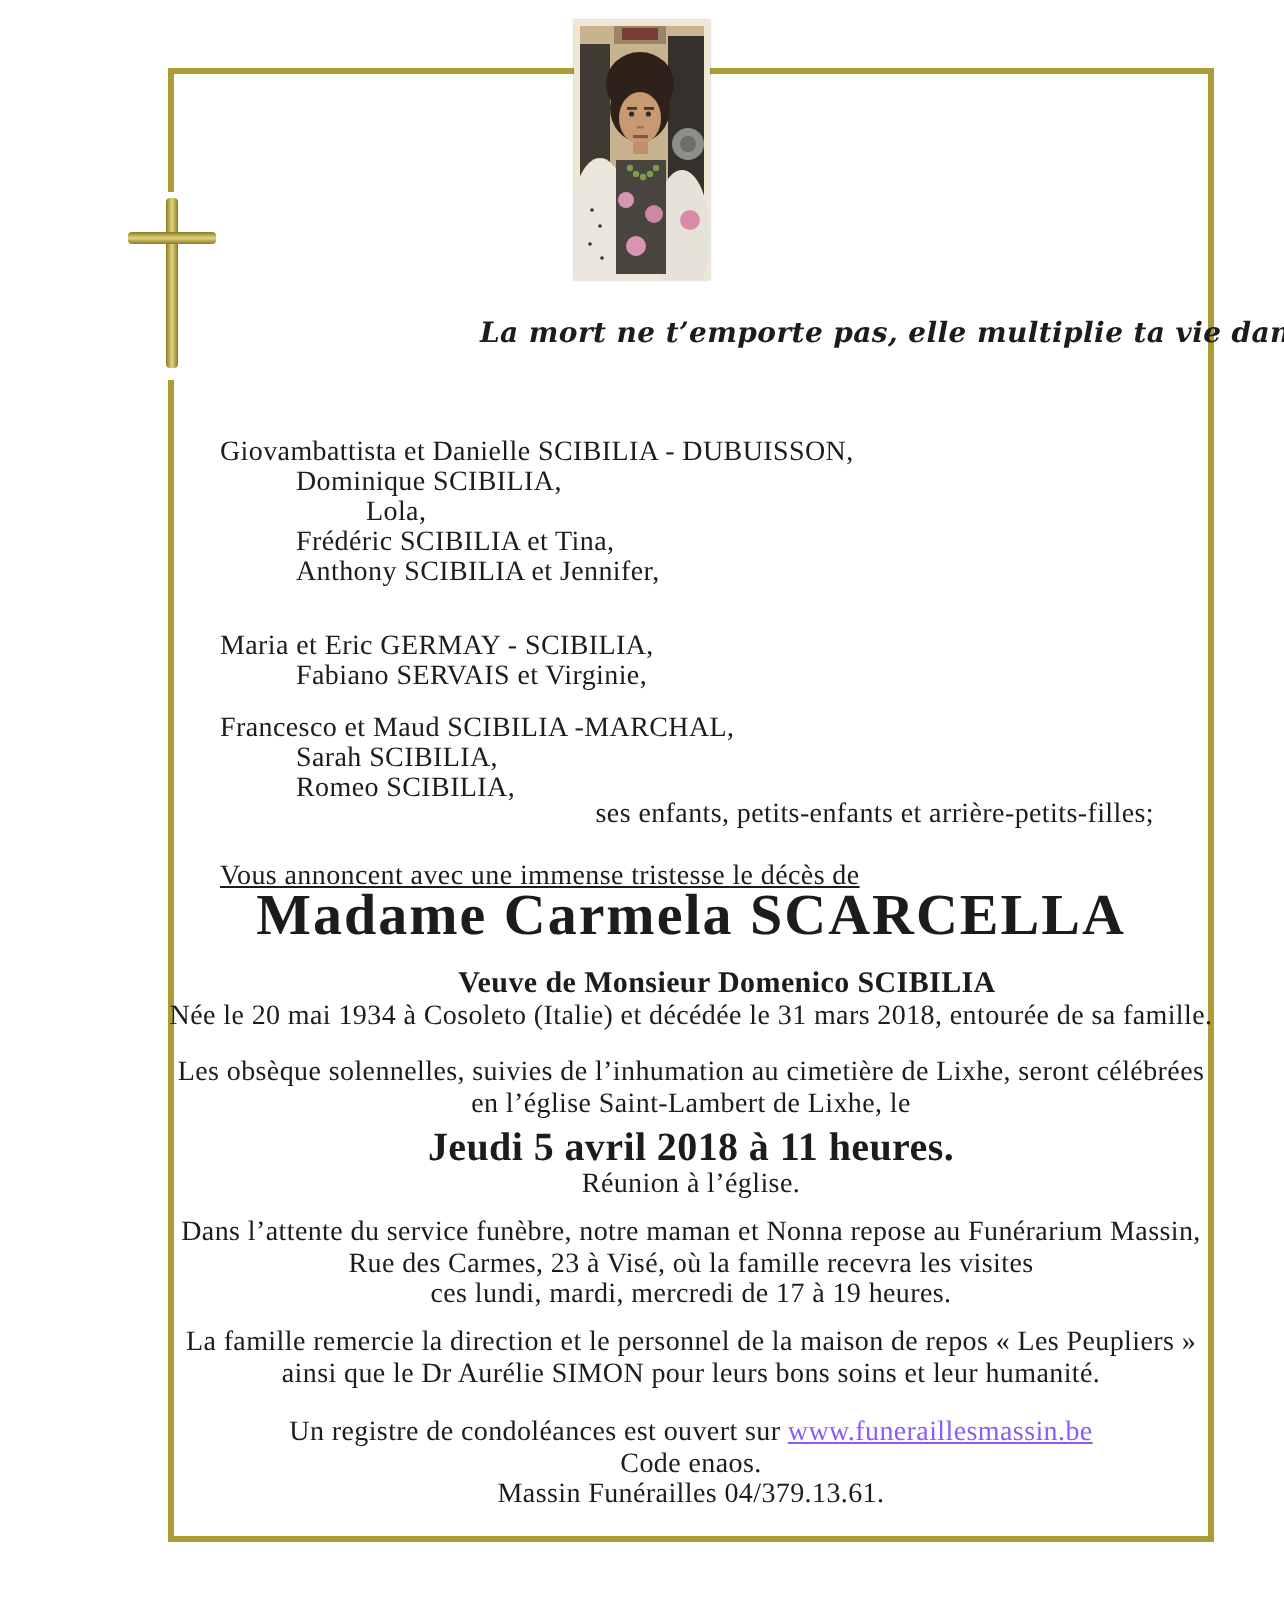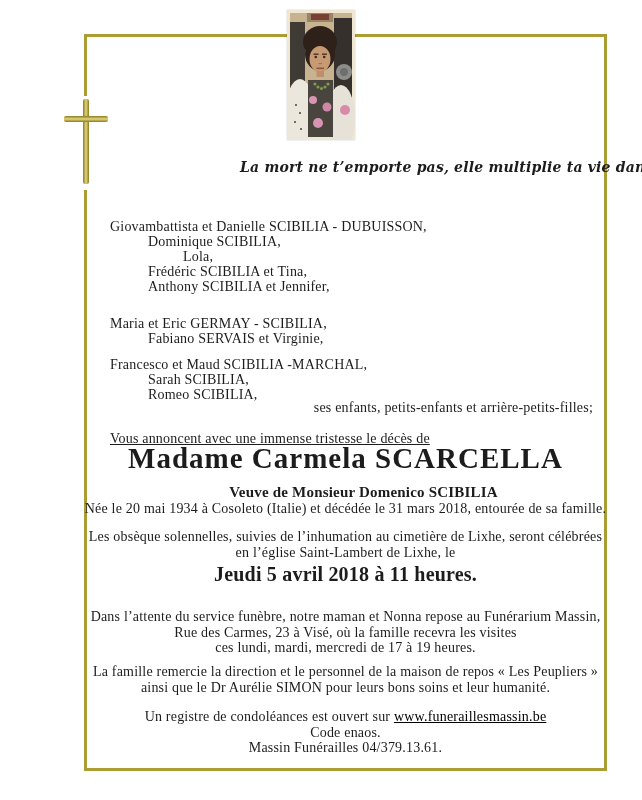--- a/index.html
+++ b/index.html
@@ -37,21 +37,21 @@
     font-style:italic;font-weight:700;font-size:14px;letter-spacing:.2px;
     white-space:nowrap;
   }
   .names{
     position:absolute;left:110px;
     font-size:14px;line-height:15px;letter-spacing:.2px;white-space:nowrap;
   }
   .g1{top:219px;} .g2{top:316px;} .g3{top:357px;}
   .ind1{padding-left:38px;} .ind2{padding-left:73px;} .ind3{padding-left:84px;}
   .relation{
-    position:absolute;left:82px;top:400px;width:511px;
+    position:absolute;left:66px;top:400px;width:511px;
     text-align:right;font-size:14px;letter-spacing:.2px;
   }
   .intro{
     position:absolute;left:110px;top:431px;font-size:14px;letter-spacing:.2px;text-decoration:underline;
   }
   .center-block{
     position:absolute;left:84px;width:523px;text-align:center;
     font-size:14px;line-height:15.5px;letter-spacing:.2px;
   }
   .title{
@@ -59,21 +59,21 @@
     white-space:nowrap;
   }
   .veuve-block{top:485px;}
   .veuve-line{font-weight:700;font-size:15px;padding-left:36px;}
   .service-block{top:529px;}
   .date-block{top:564px;}
   .date-line{font-weight:700;font-size:20px;line-height:21px;white-space:nowrap;}
   .visit-block{top:609px;}
   .thanks-block{top:664px;}
   .register-block{top:709px;}
-  a.reg-link{color:#000000;text-decoration:underline;cursor:pointer;}
+  a.reg-link{color:#8b5cf6;text-decoration:underline;cursor:pointer;}
 </style>
 </head>
 <body>
 
 <div class="frame"></div>
 <div class="border-gap"></div>
 <div class="cross-v"></div>
 <div class="cross-h"></div>
 
 <div class="photo">
@@ -147,20 +147,21 @@
   <div>Née le 20 mai 1934 à Cosoleto (Italie) et décédée le 31 mars 2018, entourée de sa famille.</div>
 </div>
 
 <div class="center-block service-block">
   <div>Les obsèque solennelles, suivies de l’inhumation au cimetière de Lixhe, seront célébrées</div>
   <div>en l’église Saint-Lambert de Lixhe, le</div>
 </div>
 
 <div class="center-block date-block">
   <div class="date-line">Jeudi 5 avril 2018 à 11 heures.</div>
+  <div>Réunion à l’église.</div>
 </div>
 
 <div class="center-block visit-block">
   <div>Dans l’attente du service funèbre, notre maman et Nonna repose au Funérarium Massin,</div>
   <div>Rue des Carmes, 23 à Visé, où la famille recevra les visites</div>
   <div>ces lundi, mardi, mercredi de 17 à 19 heures.</div>
 </div>
 
 <div class="center-block thanks-block">
   <div>La famille remercie la direction et le personnel de la maison de repos « Les Peupliers »</div>

